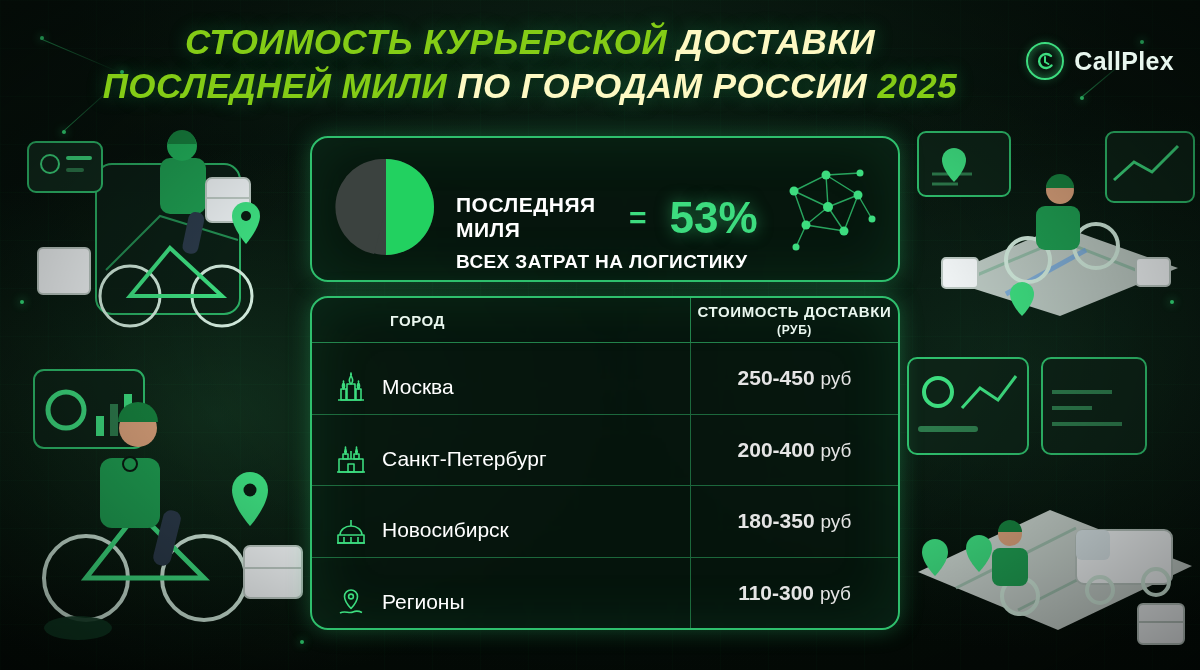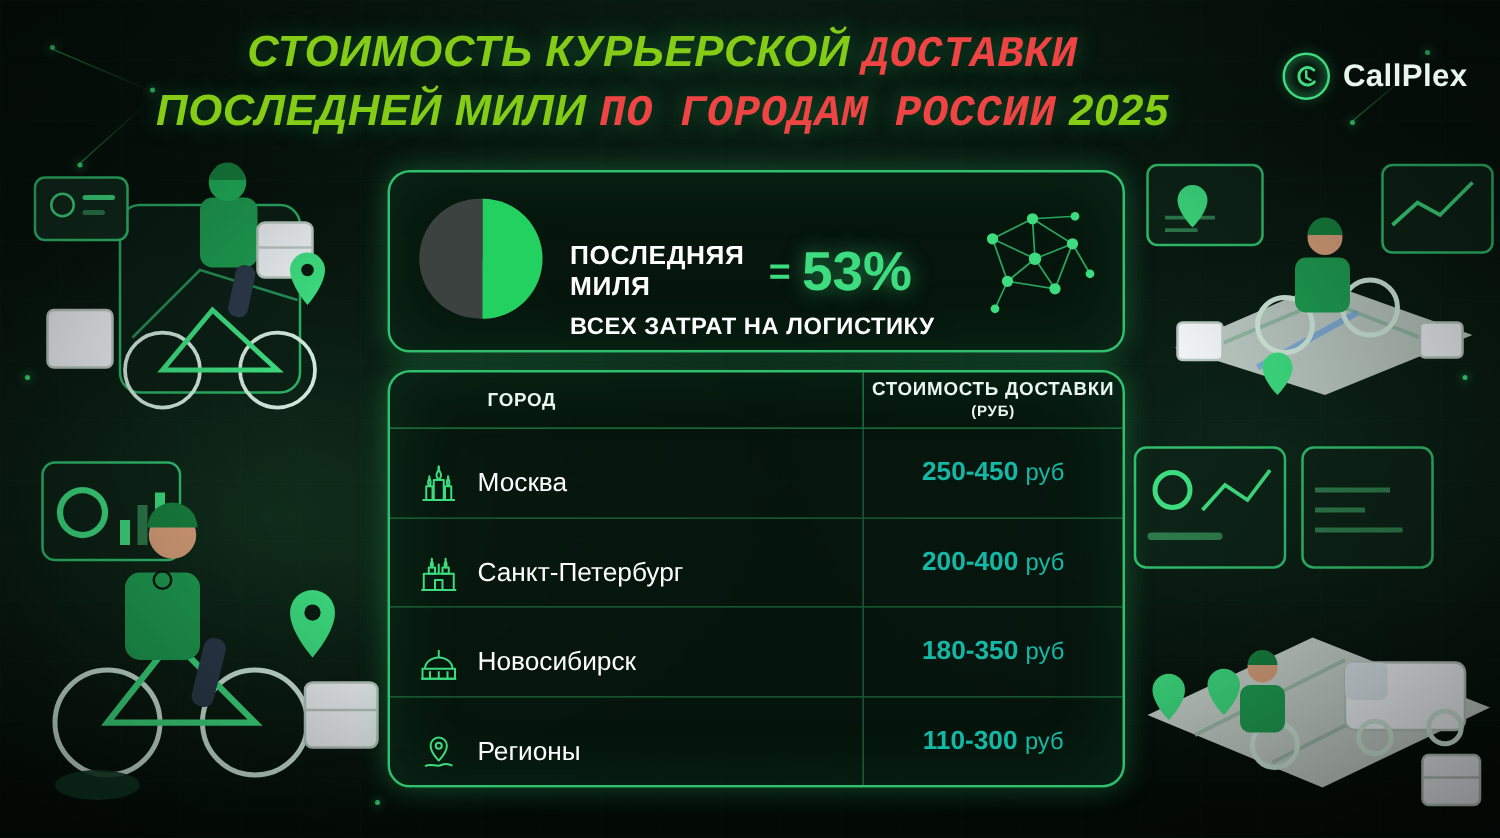--- a/index.html
+++ b/index.html
@@ -41,21 +41,21 @@
   .header{position:absolute;left:0;right:0;top:16px;height:100px;}
   .title{
     position:absolute;left:60px;right:200px;top:4px;
     text-align:center;
     font-style:italic;font-weight:bold;
     font-size:35px;line-height:1.25;letter-spacing:.5px;
     text-transform:uppercase;
     text-shadow:0 0 18px rgba(40,200,110,.35);
   }
   .title .g{color:#84cc16;}
-  .title .w{color:#ef4444;font-family:Liberation Mono, monospace;}
+  .title .w{color:#fef9c3;}
 
   .brand{
     position:absolute;right:26px;top:26px;
     display:flex;align-items:center;gap:10px;
   }
   .brand-mark{
     width:34px;height:34px;border-radius:50%;
     border:2px solid #3ddc7f;
     display:flex;align-items:center;justify-content:center;
     box-shadow:0 0 12px rgba(61,220,127,.5) inset, 0 0 10px rgba(61,220,127,.25);
@@ -69,21 +69,21 @@
     border:2px solid #2fbf6d;
     border-radius:18px;
     box-shadow:0 0 22px rgba(47,191,109,.35), 0 0 60px rgba(47,191,109,.12) inset;
     backdrop-filter:blur(2px);
   }
   
   .stat-panel{left:310px;top:136px;width:586px;height:142px;}
   .stat-inner{display:flex;align-items:center;height:100%;padding:0 22px;box-sizing:border-box;gap:18px;}
   .pie-wrap{flex:0 0 auto;}
   .stat-texts{flex:1 1 auto;display:flex;flex-direction:column;justify-content:center;gap:8px;}
-  .stat-row1{display:flex;align-items:center;gap:9px;margin-top:47px;}
+  .stat-row1{display:flex;align-items:center;gap:23px;margin-top:47px;}
   .stat-label{
     font-size:21px;font-weight:bold;color:#ffffff;line-height:1.15;
     text-transform:uppercase;letter-spacing:.5px;max-width:150px;
   }
   .equals{font-size:30px;font-weight:bold;color:#3ddc7f;}
   .pct{font-size:44px;font-weight:bold;color:#3ddc7f;text-shadow:0 0 16px rgba(61,220,127,.55);}
   .stat-sub{
     font-size:19px;font-weight:bold;color:#ffffff;text-transform:uppercase;letter-spacing:.4px;
   }
   .net-wrap{flex:0 0 auto;width:96px;height:96px;}
@@ -101,21 +101,21 @@
   thead th.col-city{padding-left:78px;text-align:left;}
   thead th.col-price{text-align:center;border-left:1px solid rgba(61,220,127,.55);}
   thead th .unit{font-size:12px;font-weight:bold;}
   tbody tr{border-bottom:1px solid rgba(61,220,127,.42);}
   tbody tr:last-child{border-bottom:none;}
   td.city{
     padding-left:22px;text-align:left;font-size:21px;color:#ffffff;height:57px;vertical-align:middle;
   }
   td.city .cell{display:flex;align-items:center;gap:14px;margin-top:18px;}
   td.price{
-    text-align:center;font-size:21px;color:#14b8a6;vertical-align:middle;
+    text-align:center;font-size:21px;color:#e5e5e5;vertical-align:middle;
     border-left:1px solid rgba(61,220,127,.42);
   }
   td.price b{font-weight:bold;}
   td.price .rub{font-weight:normal;font-size:19px;}
   .city-icon{width:34px;height:34px;flex:0 0 34px;display:block;}
 
   
   .illus{position:absolute;}
 </style>
 </head>

